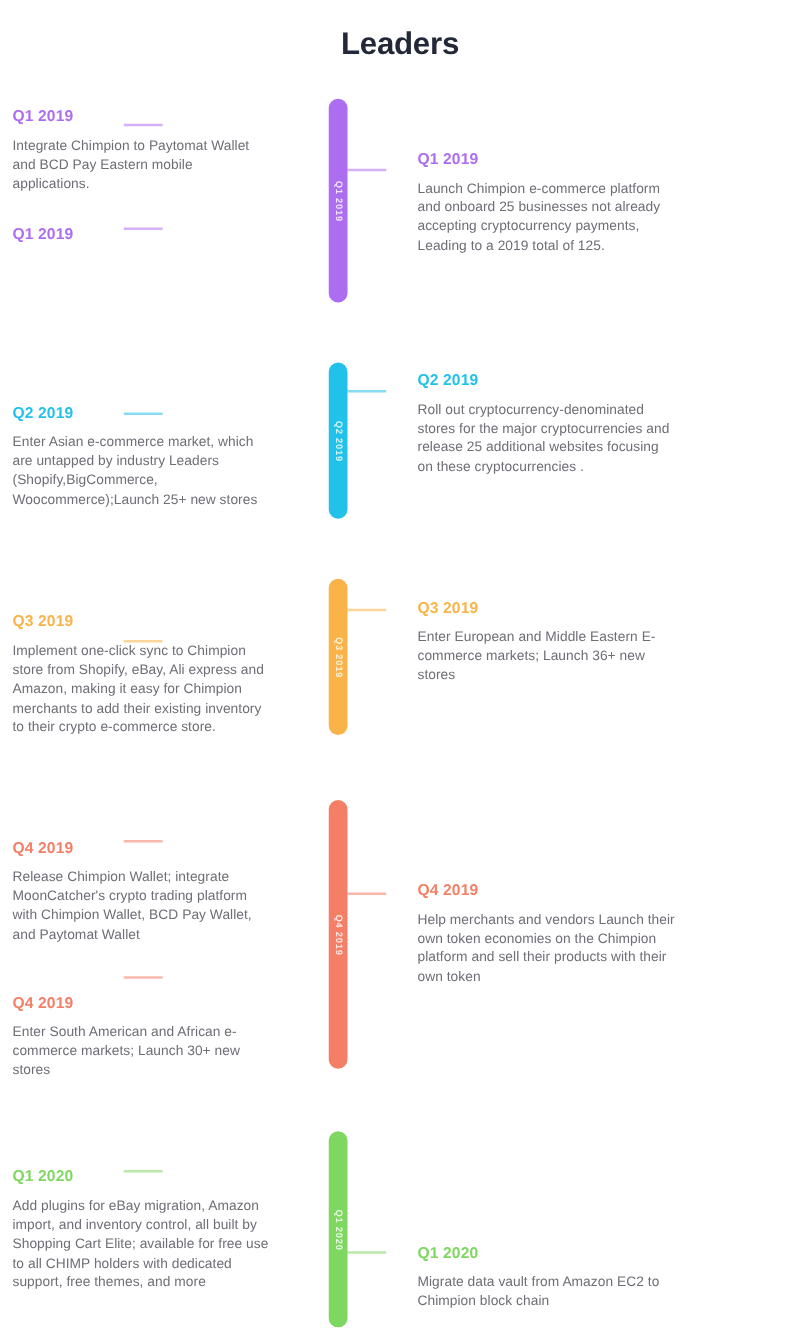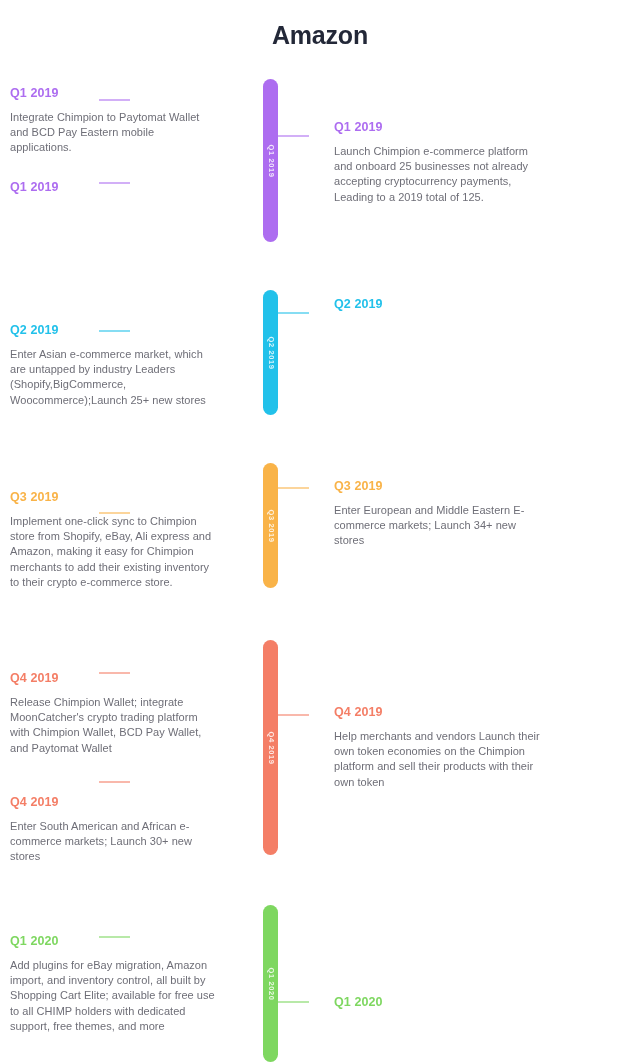--- a/index.html
+++ b/index.html
@@ -90,21 +90,21 @@
     font-size: 11px;
     line-height: 15.2px;
     color: #6e6e77;
     margin: 0;
     letter-spacing: 0.04px;
   }
 </style>
 </head>
 <body>
 
-<h1 class="page-title">Amazon</h1>
+<h1 class="page-title">Leaders</h1>
 
 <div class="timeline">
   <div id="timeline-root">
       <div class="phase-bar" style="top: 79px; height: 163px; background: rgb(173, 109, 240);">
         <span class="vlabel">Q1 2019</span>
       </div>
       <div class="tick left" style="top: 99px; color: rgb(173, 109, 240);"></div>
       <div class="tick right" style="top: 135px; color: rgb(173, 109, 240);"></div>
       <div class="tick left" style="top: 182px; color: rgb(173, 109, 240);"></div>
       <div class="card left" style="top: 86px;">
@@ -122,33 +122,34 @@
         <span class="vlabel">Q2 2019</span>
       </div>
       <div class="tick right" style="top: 312px; color: rgb(34, 193, 234);"></div>
       <div class="tick left" style="top: 330px; color: rgb(34, 193, 234);"></div>
       <div class="card left" style="top: 323px;">
         <div class="card-title" style="color: rgb(34, 193, 234);">Q2 2019</div>
         <p class="card-body">Enter Asian e-commerce market, which are untapped by industry Leaders (Shopify,BigCommerce, Woocommerce);Launch 25+ new stores</p>
       </div>
       <div class="card right" style="top: 297px;">
         <div class="card-title" style="color: rgb(34, 193, 234);">Q2 2019</div>
+        <p class="card-body">Roll out cryptocurrency-denominated stores for the major cryptocurrencies and release 25 additional websites focusing on these cryptocurrencies .</p>
       </div>
       <div class="phase-bar" style="top: 463px; height: 125px; background: rgb(249, 179, 72);">
         <span class="vlabel">Q3 2019</span>
       </div>
       <div class="tick right" style="top: 487px; color: rgb(249, 179, 72);"></div>
       <div class="tick left" style="top: 512px; color: rgb(249, 179, 72);"></div>
       <div class="card left" style="top: 490px;">
         <div class="card-title" style="color: rgb(249, 179, 72);">Q3 2019</div>
         <p class="card-body">Implement one-click sync to Chimpion store from Shopify, eBay, Ali express and Amazon, making it easy for Chimpion merchants to add their existing inventory to their crypto e-commerce store.</p>
       </div>
       <div class="card right" style="top: 479px;">
         <div class="card-title" style="color: rgb(249, 179, 72);">Q3 2019</div>
-        <p class="card-body">Enter European and Middle Eastern E-commerce markets; Launch 34+ new stores</p>
+        <p class="card-body">Enter European and Middle Eastern E-commerce markets; Launch 36+ new stores</p>
       </div>
       <div class="phase-bar" style="top: 640px; height: 215px; background: rgb(244, 126, 102);">
         <span class="vlabel">Q4 2019</span>
       </div>
       <div class="tick left" style="top: 672px; color: rgb(244, 126, 102);"></div>
       <div class="tick right" style="top: 714px; color: rgb(244, 126, 102);"></div>
       <div class="tick left" style="top: 781px; color: rgb(244, 126, 102);"></div>
       <div class="card left" style="top: 671px;">
         <div class="card-title" style="color: rgb(244, 126, 102);">Q4 2019</div>
         <p class="card-body">Release Chimpion Wallet; integrate MoonCatcher's crypto trading platform with Chimpion Wallet, BCD Pay Wallet, and Paytomat Wallet</p>
@@ -165,15 +166,16 @@
         <span class="vlabel">Q1 2020</span>
       </div>
       <div class="tick left" style="top: 936px; color: rgb(126, 215, 96);"></div>
       <div class="tick right" style="top: 1001px; color: rgb(126, 215, 96);"></div>
       <div class="card left" style="top: 934px;">
         <div class="card-title" style="color: rgb(126, 215, 96);">Q1 2020</div>
         <p class="card-body">Add plugins for eBay migration, Amazon import, and inventory control, all built by Shopping Cart Elite; available for free use to all CHIMP holders with dedicated support, free themes, and more</p>
       </div>
       <div class="card right" style="top: 995px;">
         <div class="card-title" style="color: rgb(126, 215, 96);">Q1 2020</div>
+        <p class="card-body">Migrate data vault from Amazon EC2 to Chimpion block chain</p>
       </div>
     </div>
 </div>
 
 </body></html>

